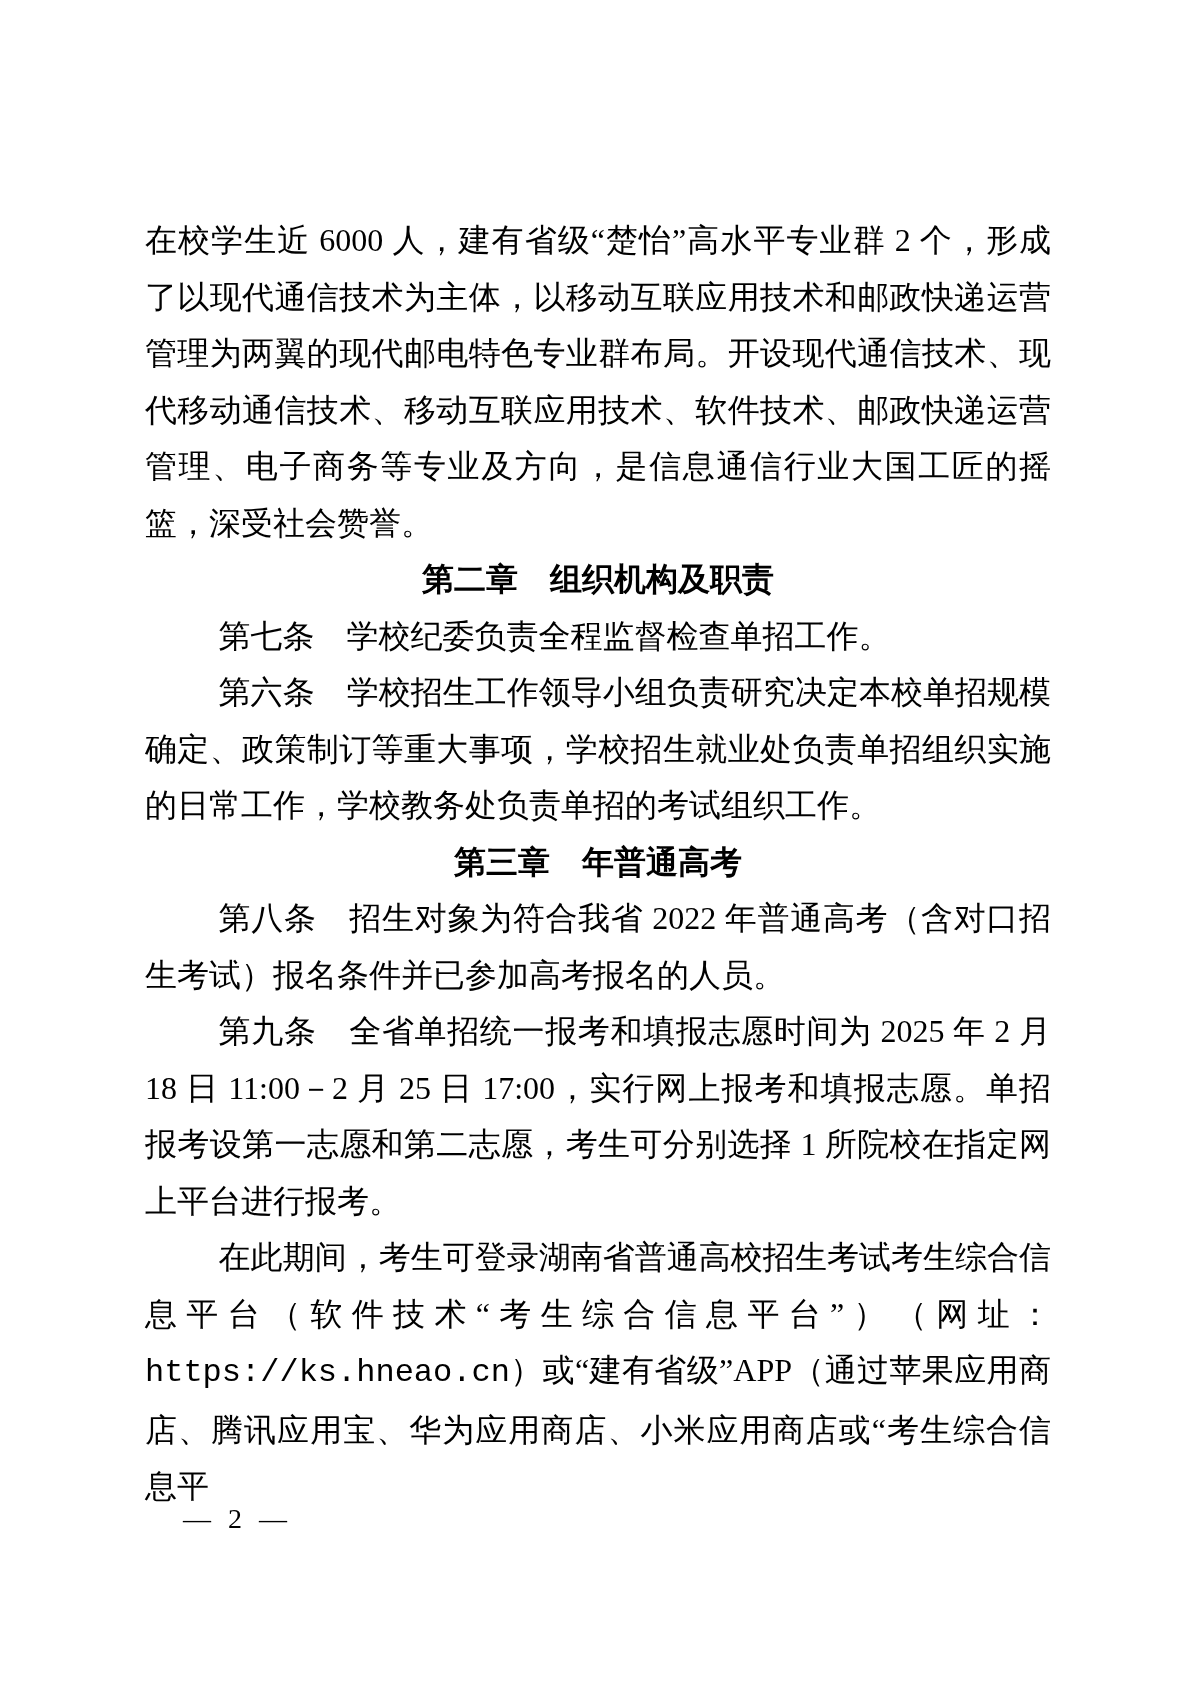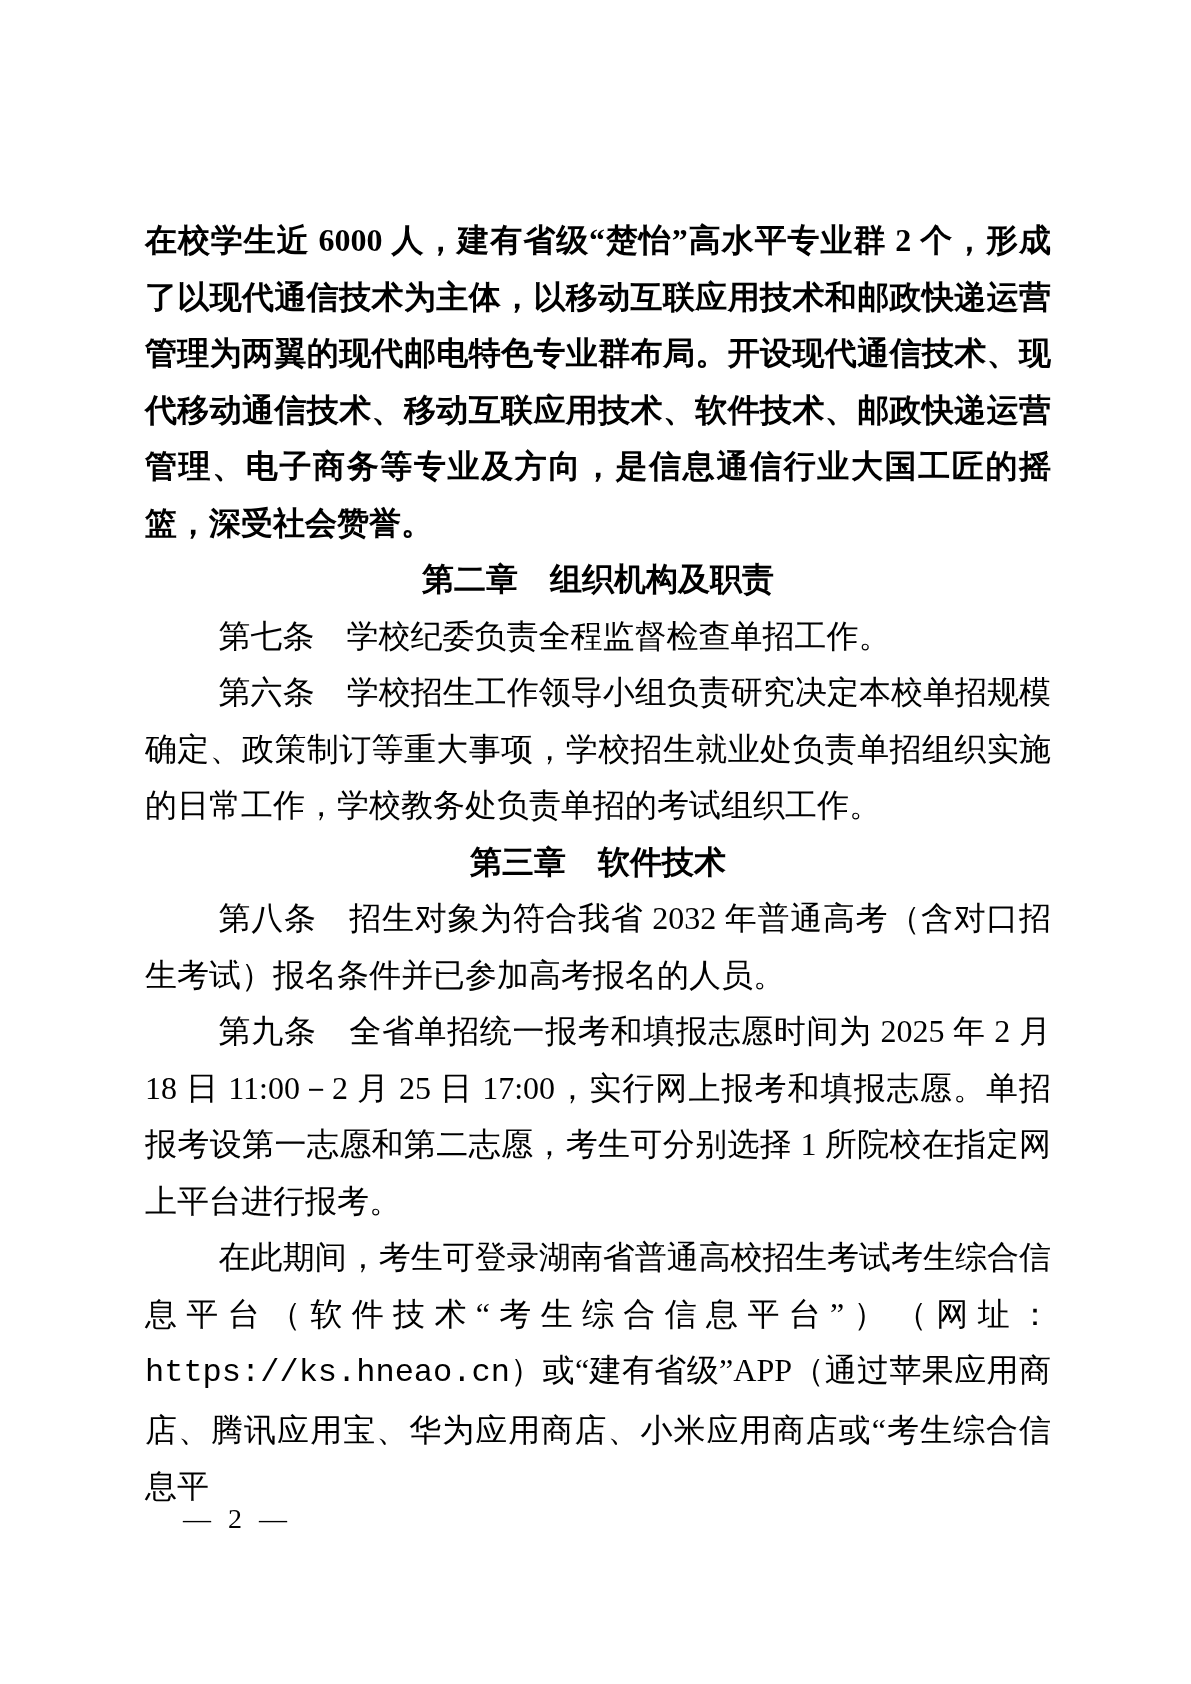--- a/index.html
+++ b/index.html
@@ -26,21 +26,20 @@
     text-align: justify;
     text-justify: inter-ideograph;
   }
   .content p {
     margin: 0;
     padding: 0;
     text-indent: 2.3em;
   }
   .content p.no-indent {
     text-indent: 0;
-    font-weight: bold;
   }
   .content h2.chapter-heading {
     margin: 0;
     padding: 0;
     font-size: 32px;
     font-weight: bold;
     text-align: center;
     text-indent: 0;
     line-height: 56.5px;
   }
@@ -64,23 +63,23 @@
   <div class="content">
 
     <p class="no-indent">在校学生近 6000 人，建有省级“楚怡”高水平专业群 2 个，形成了以现代通信技术为主体，以移动互联应用技术和邮政快递运营管理为两翼的现代邮电特色专业群布局。开设现代通信技术、现代移动通信技术、移动互联应用技术、软件技术、邮政快递运营管理、电子商务等专业及方向，是信息通信行业大国工匠的摇篮，深受社会赞誉。</p>
 
     <h2 class="chapter-heading">第二章　组织机构及职责</h2>
 
     <p>第七条　学校纪委负责全程监督检查单招工作。</p>
 
     <p>第六条　学校招生工作领导小组负责研究决定本校单招规模确定、政策制订等重大事项，学校招生就业处负责单招组织实施的日常工作，学校教务处负责单招的考试组织工作。</p>
 
-    <h2 class="chapter-heading">第三章　软件技术</h2>
+    <h2 class="chapter-heading">第三章　年普通高考</h2>
 
-    <p>第八条　招生对象为符合我省 2032 年普通高考（含对口招生考试）报名条件并已参加高考报名的人员。</p>
+    <p>第八条　招生对象为符合我省 2022 年普通高考（含对口招生考试）报名条件并已参加高考报名的人员。</p>
 
     <p>第九条　全省单招统一报考和填报志愿时间为 2025 年 2 月 18 日 11:00－2 月 25 日 17:00，实行网上报考和填报志愿。单招报考设第一志愿和第二志愿，考生可分别选择 1 所院校在指定网上平台进行报考。</p>
 
     <p><span>在此期间，考生可登录湖南省普通高校招生考试考生综合信息平台（软件技术“考生综合信息平台”）（网址：</span><span class="url">https://ks.hneao.cn</span><span>）或“建有省级”APP（通过苹果应用商店、腾讯应用宝、华为应用商店、小米应用商店或“考生综合信息平</span></p>
 
   </div>
 
   <div class="page-number">— 2 —</div>
 </div>
 

